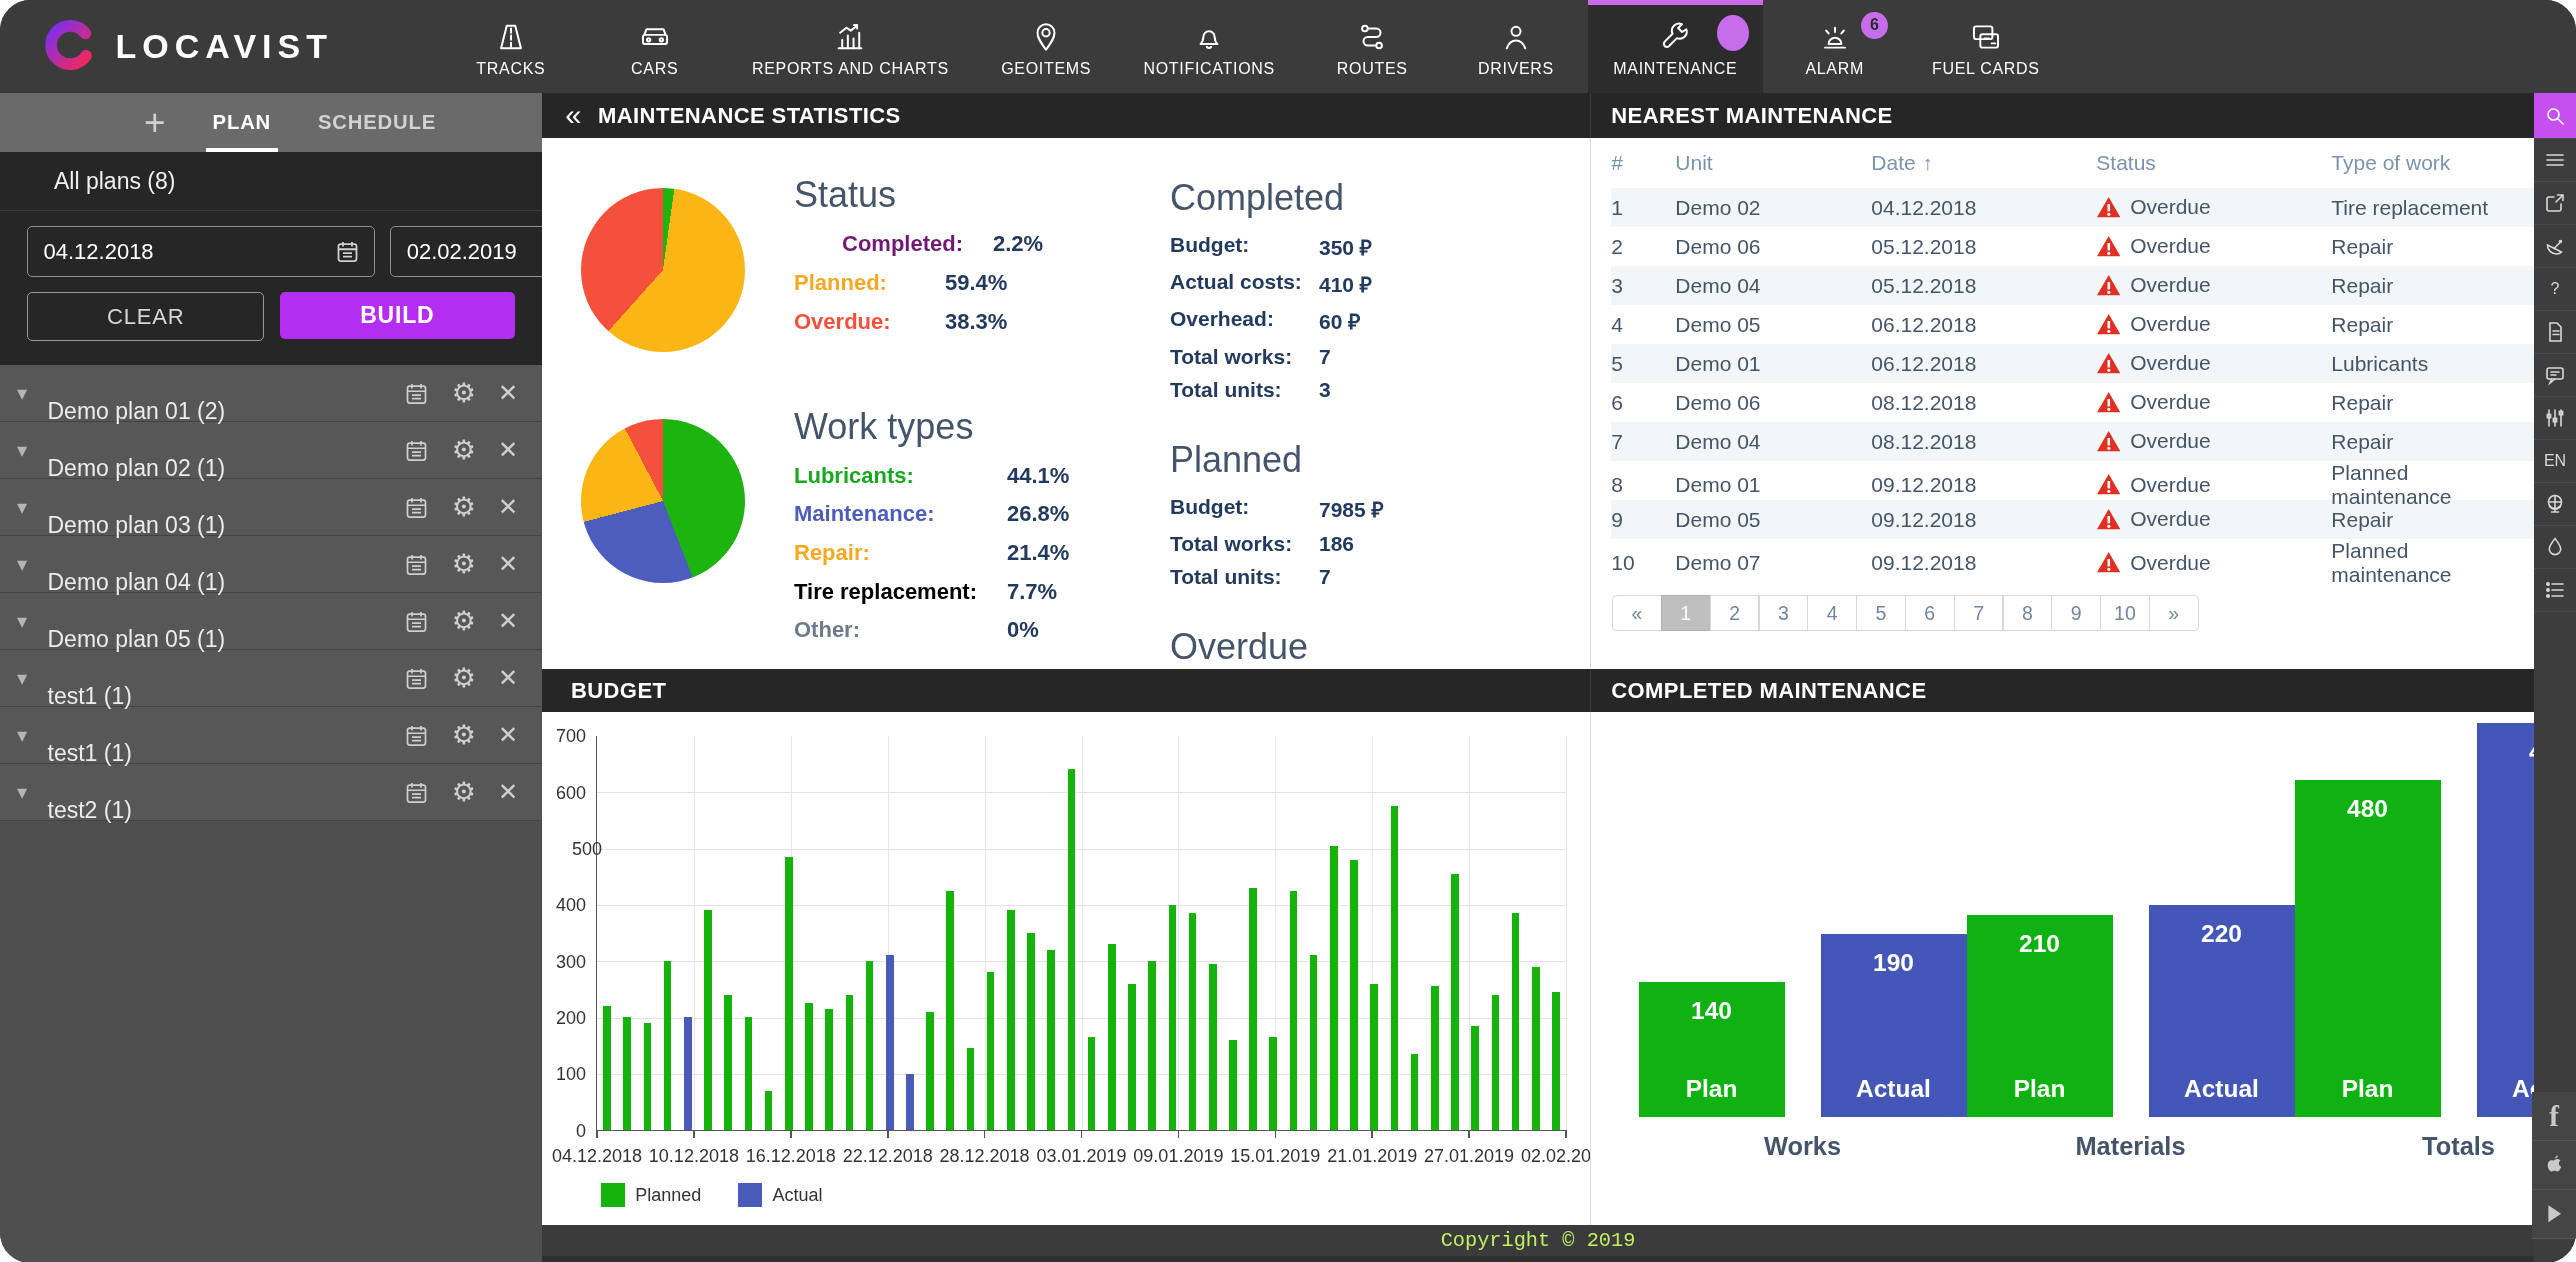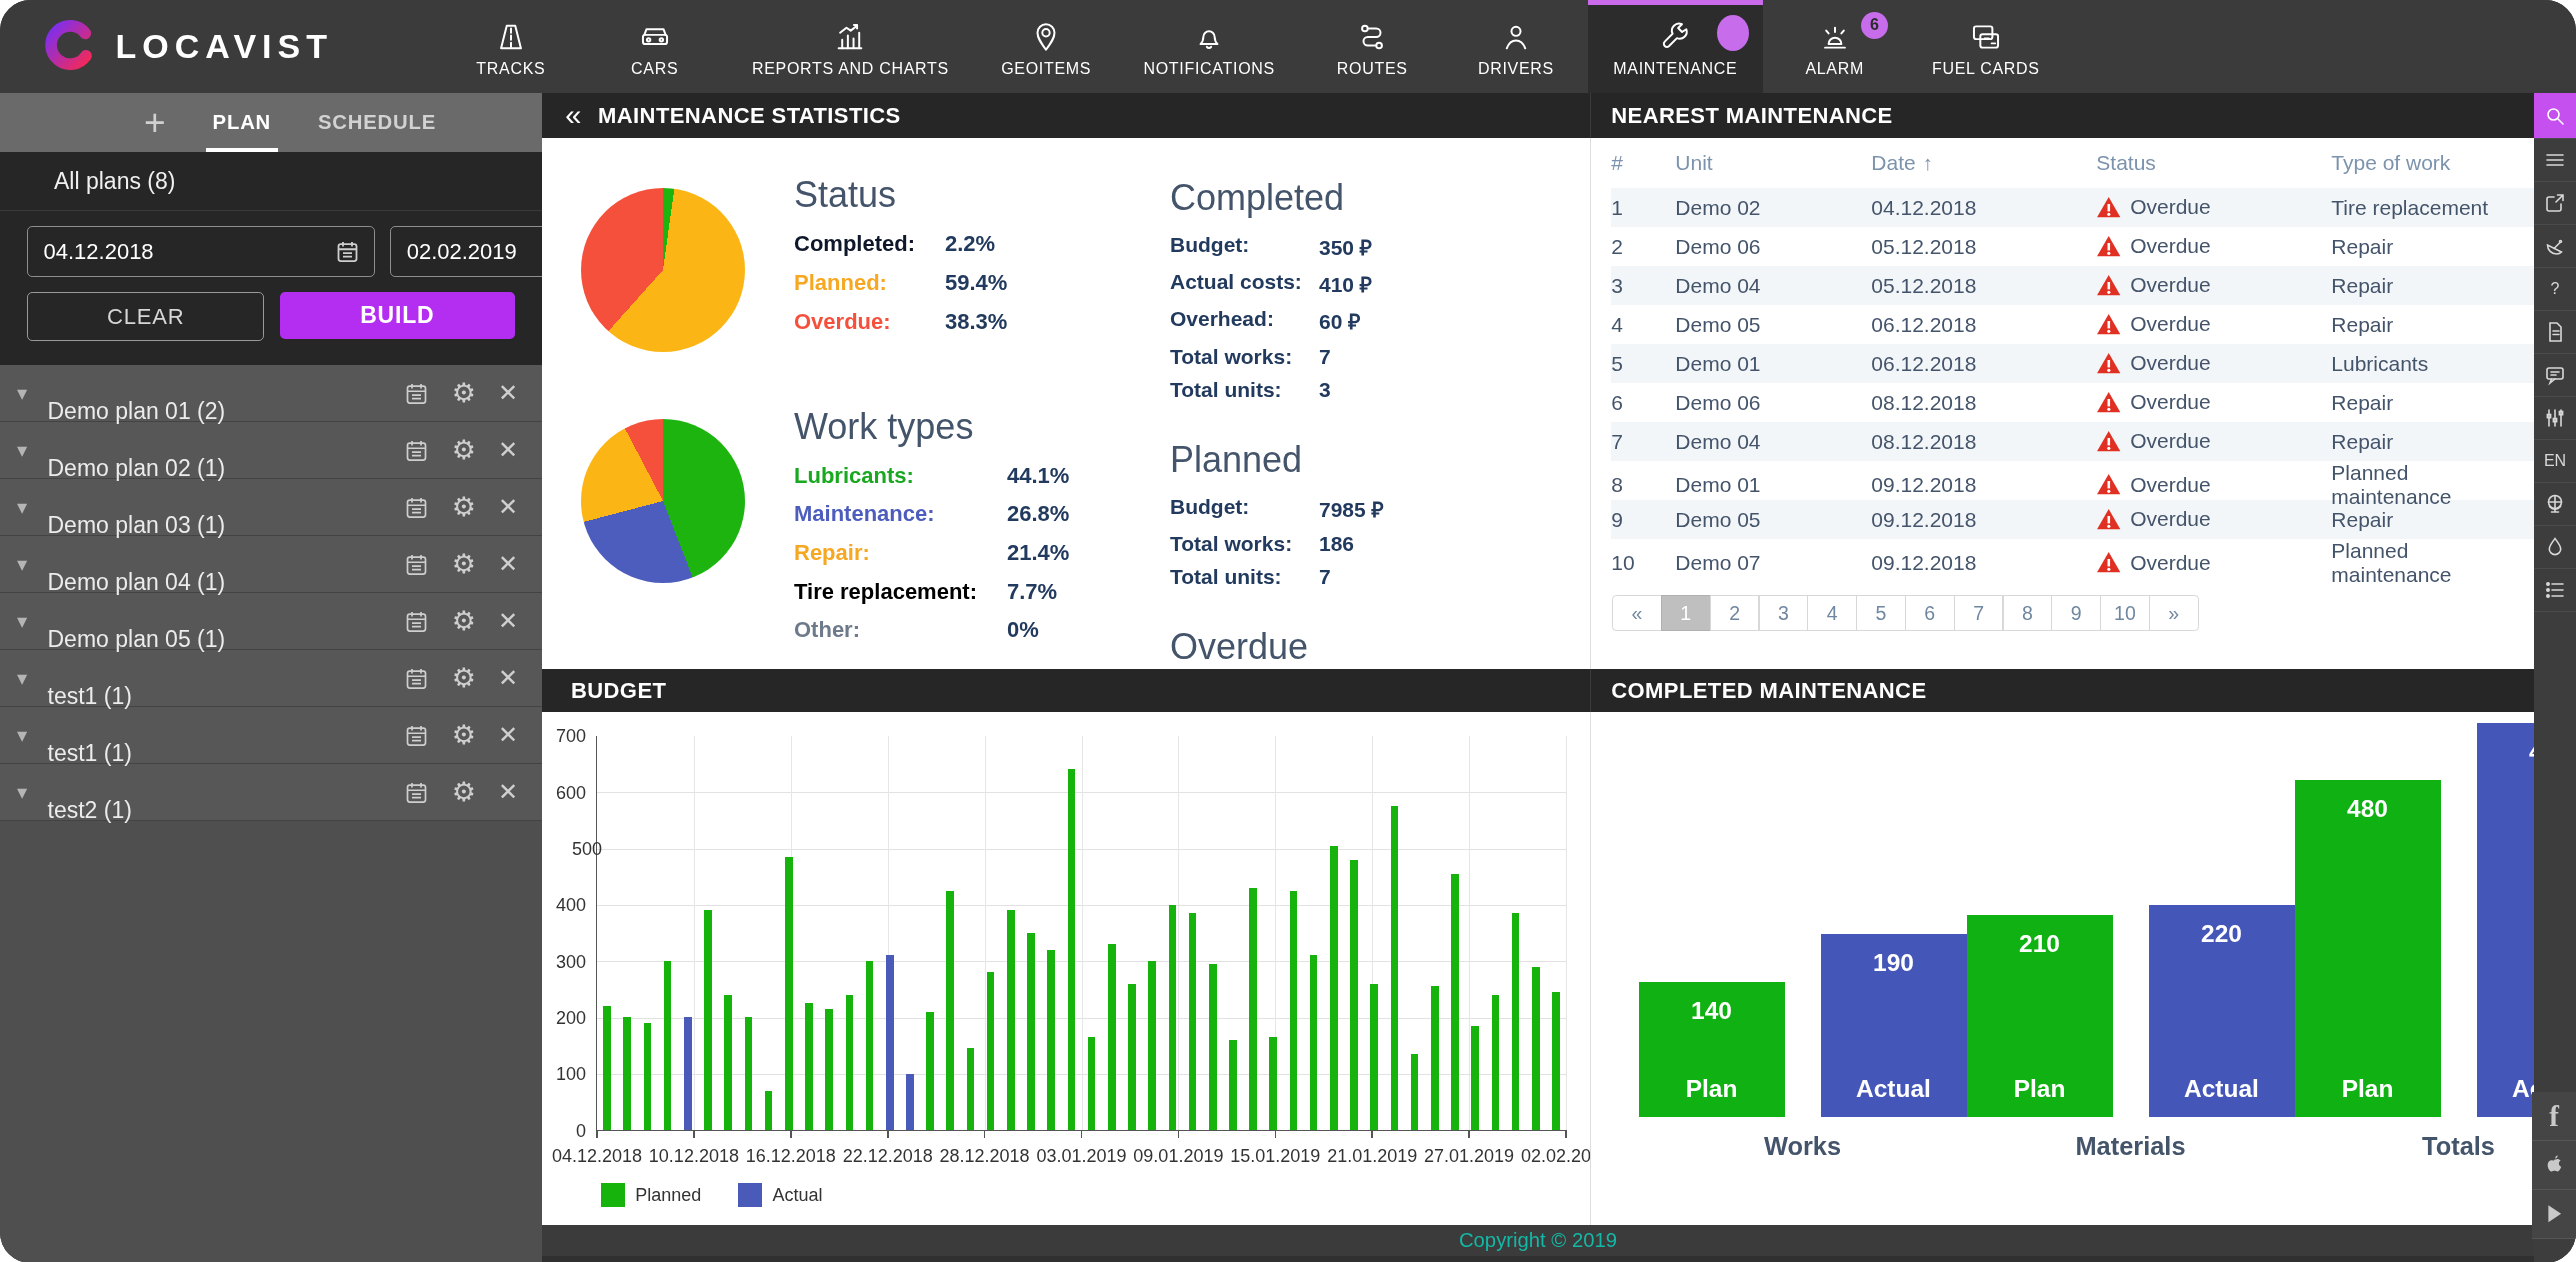--- a/index.html
+++ b/index.html
@@ -108,21 +108,21 @@
   .cm-group{display:flex;flex-direction:column;align-items:center;}
   .cm-pair{display:flex;align-items:flex-end;gap:36px;}
   .cm-bar{width:146px;position:relative;}
   .cm-bar.plan{background:#10b112;}
   .cm-bar.actual{background:#4456b8;}
   .cm-val{position:absolute;top:15.2px;left:0;right:0;text-align:center;color:#fff;font-size:24.5px;font-weight:700;}
   .cm-name{position:absolute;bottom:13.5px;left:0;right:0;text-align:center;color:#fff;font-size:24.5px;font-weight:700;}
   .cm-cat{margin-top:15.2px;font-size:25.4px;font-weight:700;color:#44546a;}
 
   
-  .footer{grid-column:1 / 3;background:#3b3b3b;display:flex;align-items:center;justify-content:center;color:#14b8a6;font-size:20.3px;}
+  .footer{grid-column:1 / 3;background:#3b3b3b;display:flex;align-items:center;justify-content:center;color:#bef264;font-size:20.3px;font-family:Liberation Mono, monospace;}
 
   
   .rstrip{position:absolute;right:0;top:93px;bottom:0;width:42px;background:#3d3d3d;}
   .rcell{height:42px;border-bottom:0.8px solid #4b4b4b;display:flex;align-items:center;justify-content:center;color:#d8d8d8;cursor:pointer;}
   .rcell svg{width:24px;height:24px;stroke:#d8d8d8;fill:none;stroke-width:1.6;stroke-linecap:round;}
   .rcell.search{height:45px;background:#c650ef;}
   .rcell.search svg{stroke:#fff;}
   .rcell .rtxt{font-size:16px;color:#d8d8d8;}
   .social{position:absolute;right:0;bottom:24px;width:44px;}
   .scell{height:48px;background:#454545;border-bottom:0.8px solid #565656;display:flex;align-items:center;justify-content:center;color:#c9c9c9;cursor:pointer;}
@@ -390,21 +390,21 @@
 
     <div class="pbody">
       <div class="stats-flex">
         <div class="pie-col">
           <div class="pie-block">
             <div class="pie" id="pie-status" style="background: conic-gradient(rgb(29, 180, 16) 0deg, rgb(29, 180, 16) 7.92deg, rgb(251, 182, 22) 7.92deg, rgb(251, 182, 22) 221.76deg, rgb(244, 80, 60) 221.76deg, rgb(244, 80, 60) 359.64deg);"></div>
             <div class="leg">
               <div class="leg-title">Status</div>
               <div id="leg-status">
                     <div class="leg-row">
-                      <span class="leg-label narrow" style="color: #0f172a;">Completed:</span>
+                      <span class="leg-label narrow" style="color: #701a75; margin-left: 48px;">Completed:</span>
                       <span class="leg-val">2.2%</span>
                     </div>
                     <div class="leg-row">
                       <span class="leg-label narrow" style="color: rgb(247, 168, 35);">Planned:</span>
                       <span class="leg-val">59.4%</span>
                     </div>
                     <div class="leg-row">
                       <span class="leg-label narrow" style="color: rgb(244, 80, 60);">Overdue:</span>
                       <span class="leg-val">38.3%</span>
                     </div>

